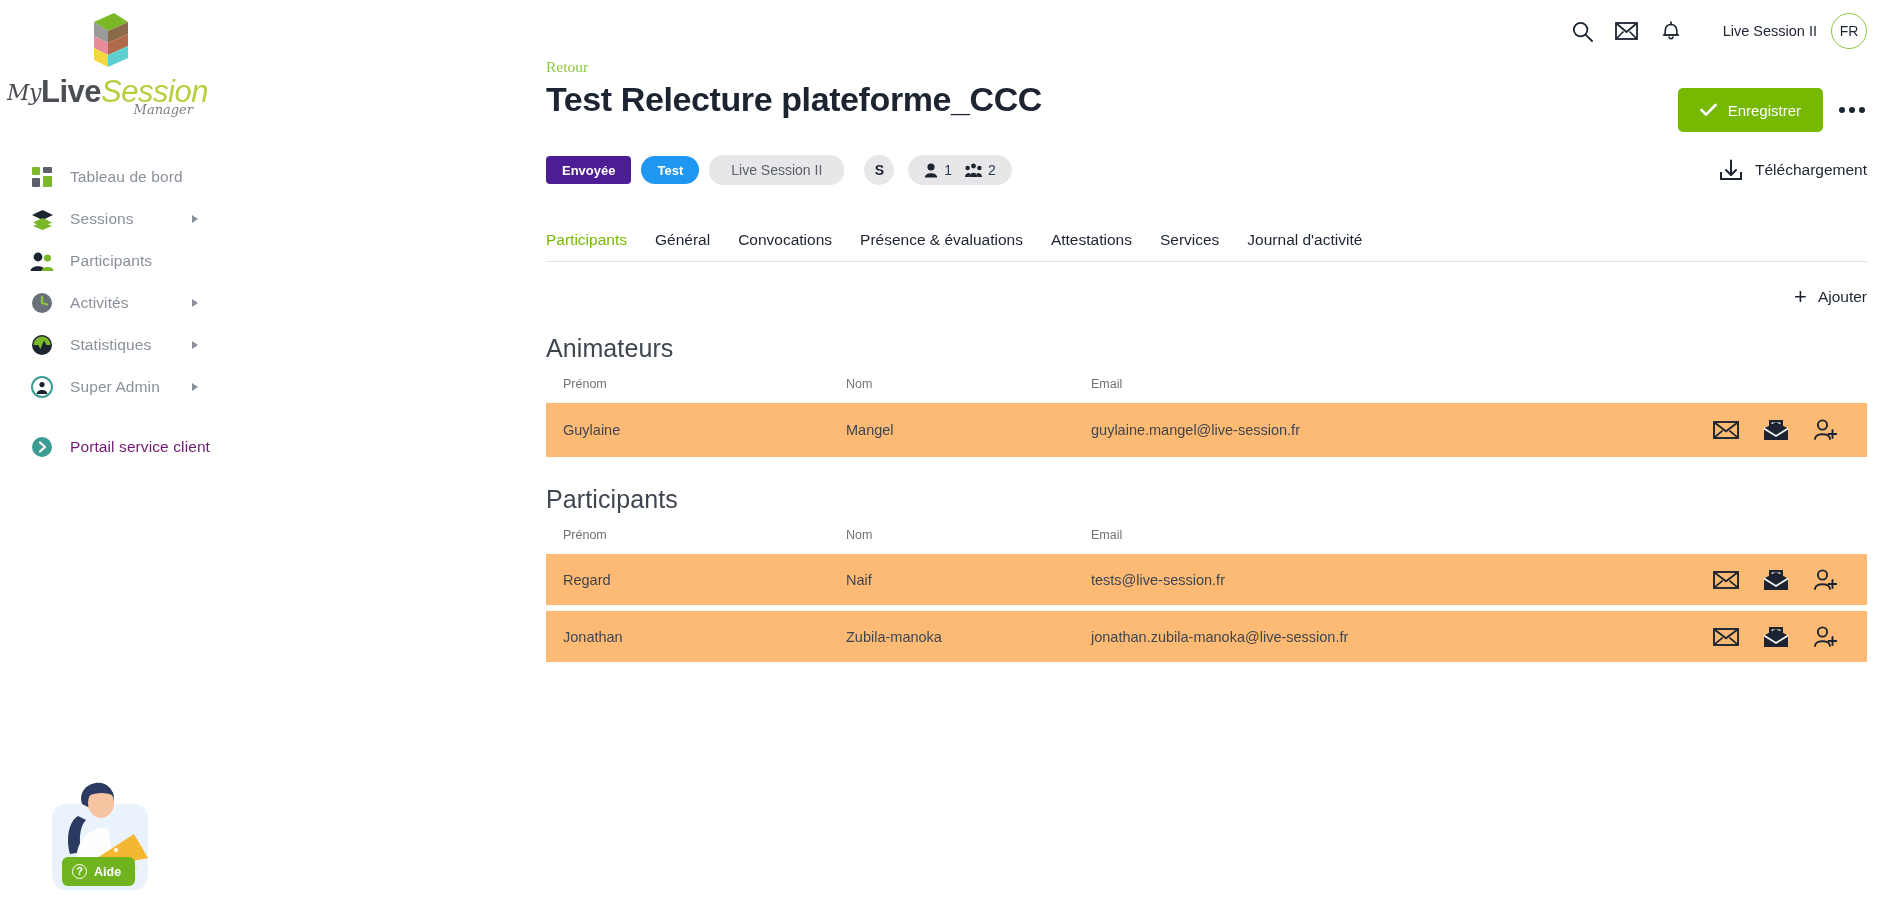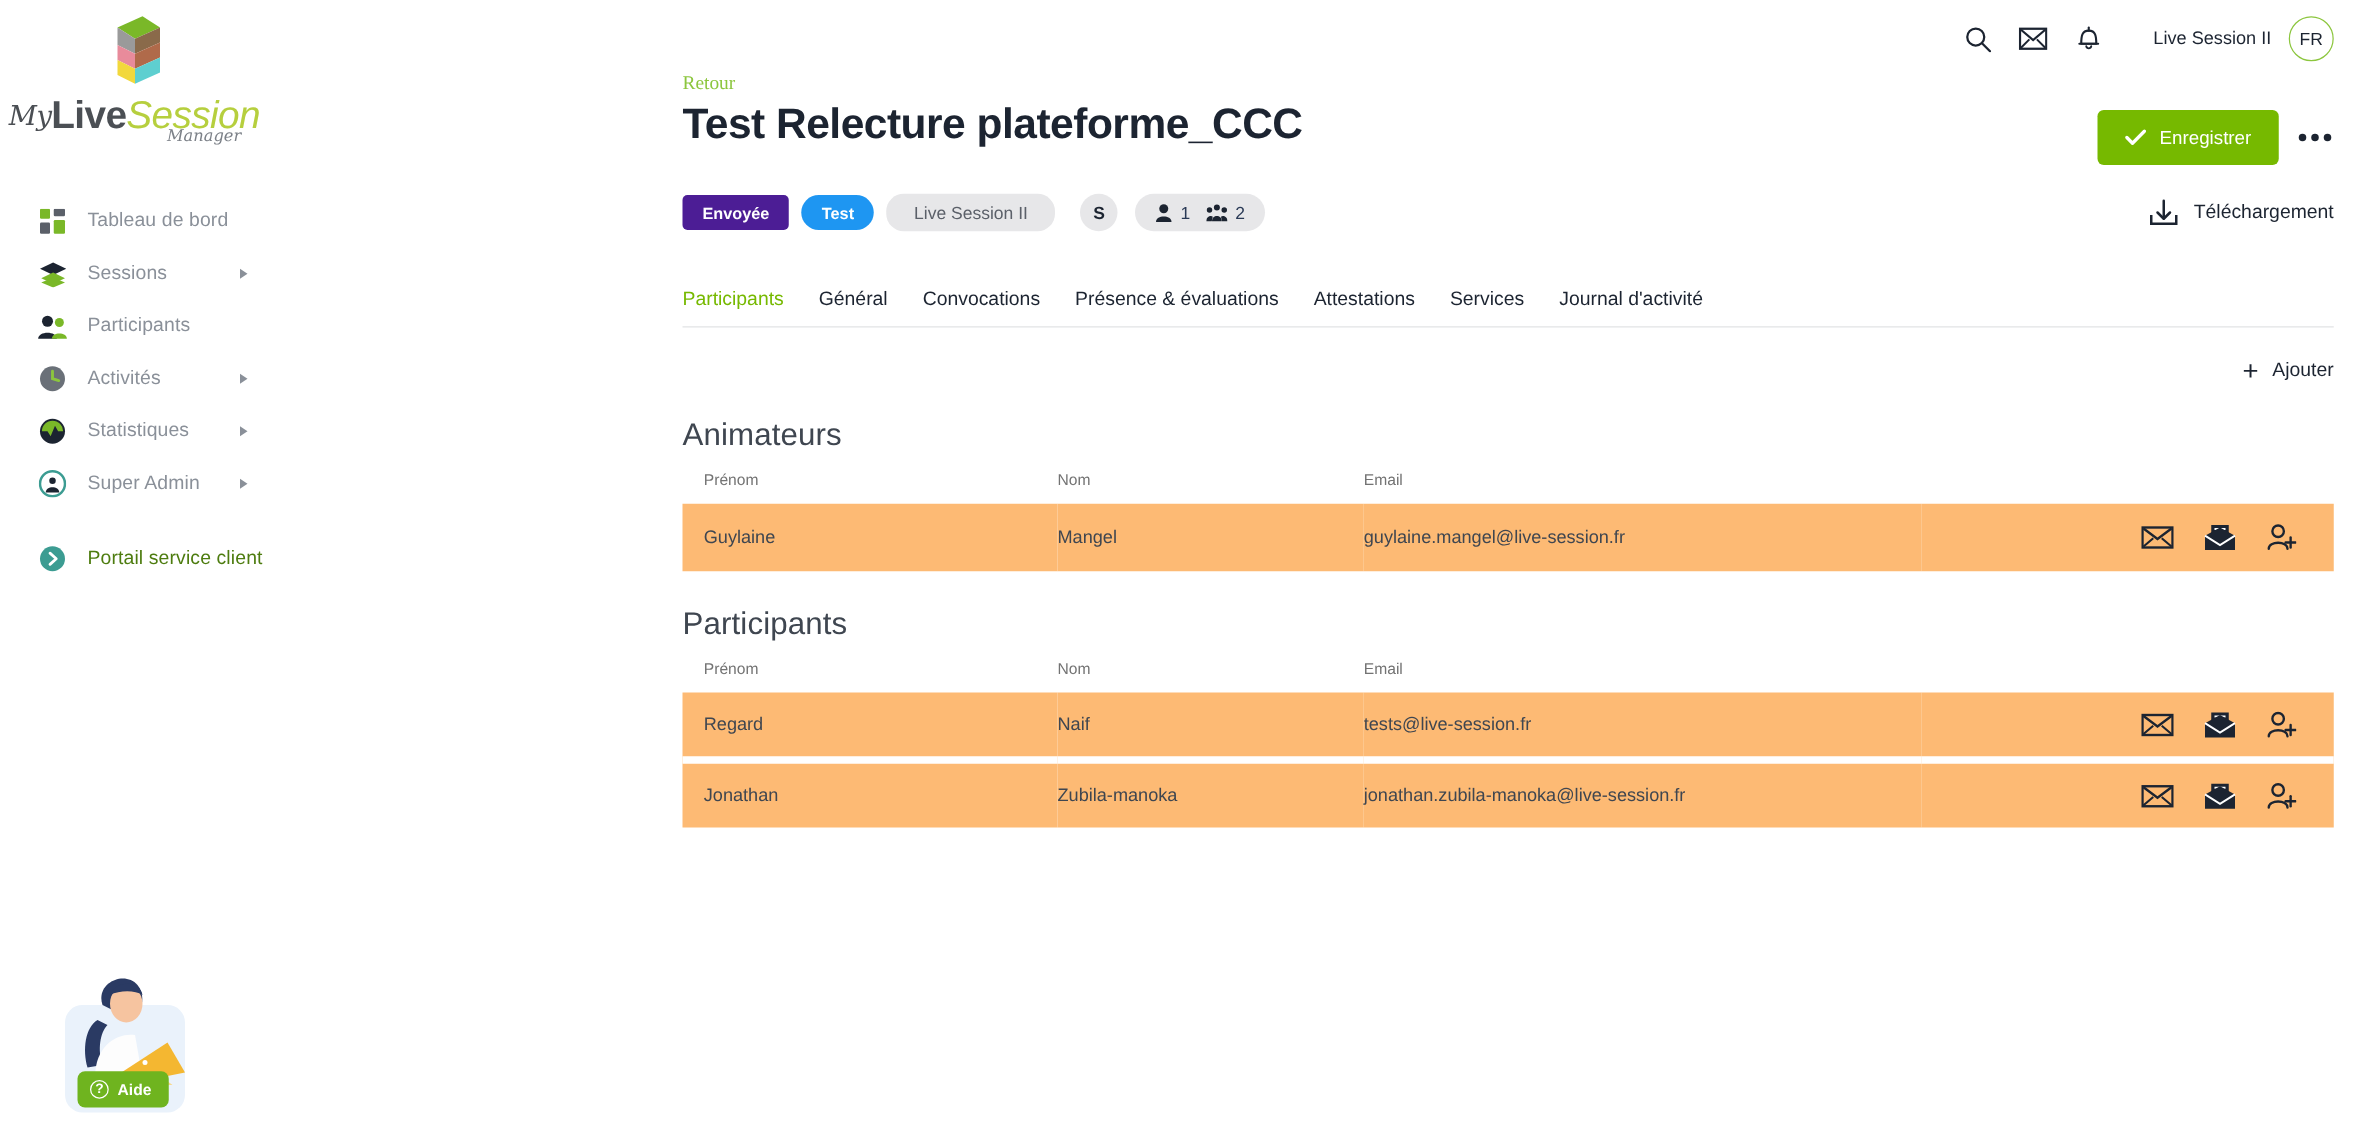--- a/index.html
+++ b/index.html
@@ -44,21 +44,21 @@
     position: relative;
   }
   .nav-icon {
     width: 24px; height: 24px; flex: 0 0 24px;
     display: flex; align-items: center; justify-content: center;
     margin-right: 16px;
   }
   .nav-label {
     font-size: 15.5px; color: #8a9099; letter-spacing: 0.1px;
   }
-  .nav-item.teal .nav-label { color: #4d7c0f; text-align: right; }
+  .nav-item.teal .nav-label { color: #701a75; text-align: right; }
   .nav-caret {
     position: absolute; left: 192px; top: 50%; transform: translateY(-50%);
     width: 0; height: 0;
     border-left: 6px solid #8a9099;
     border-top: 4px solid transparent;
     border-bottom: 4px solid transparent;
   }
 
   
   .help-widget {

